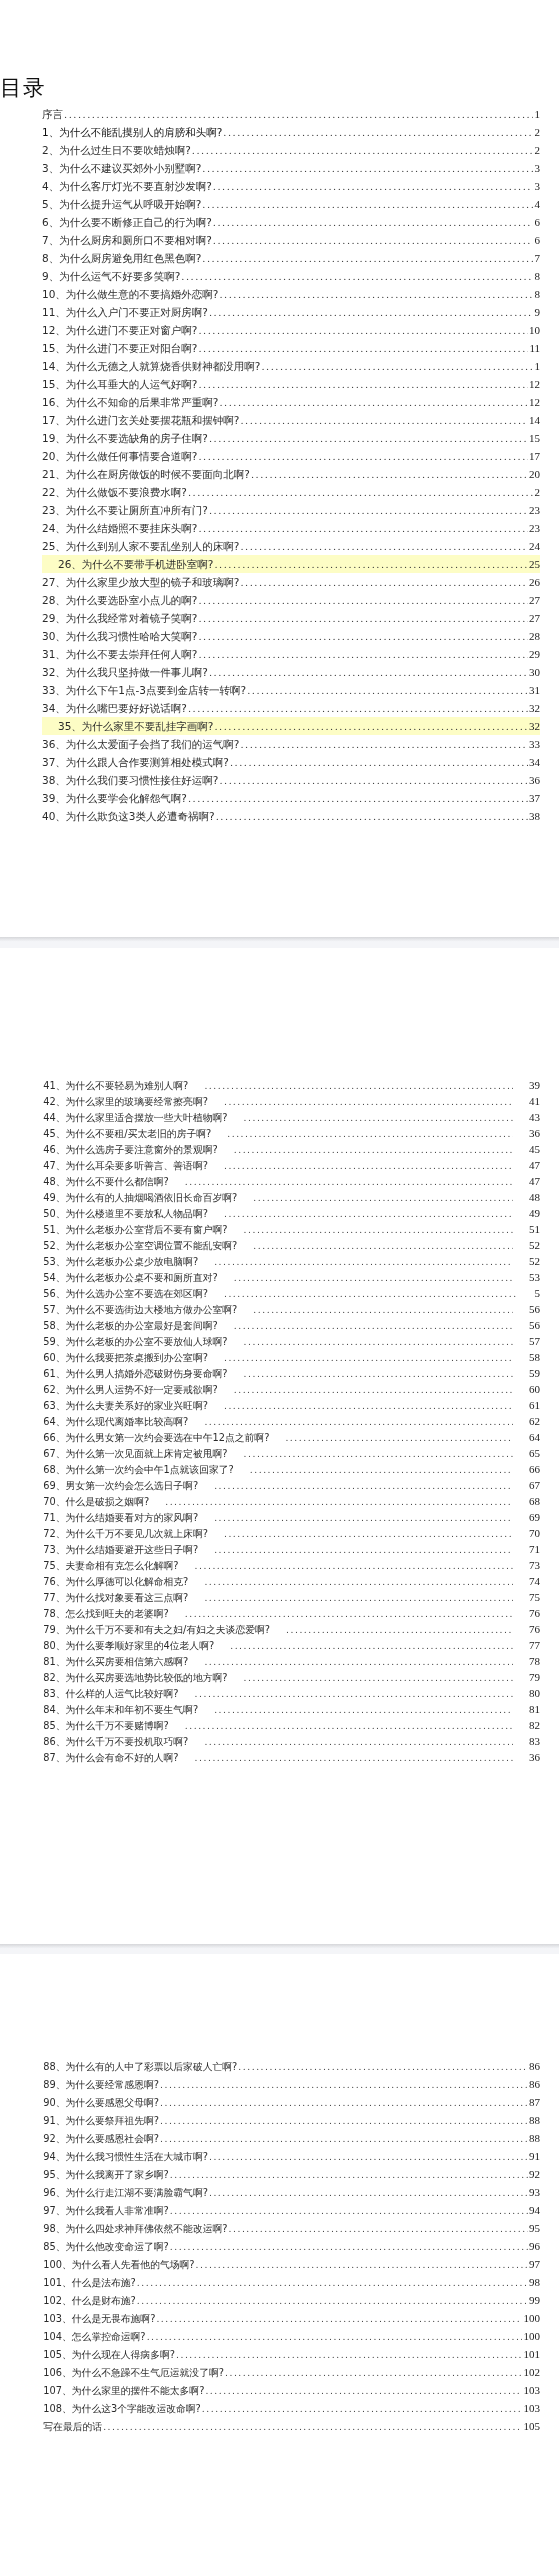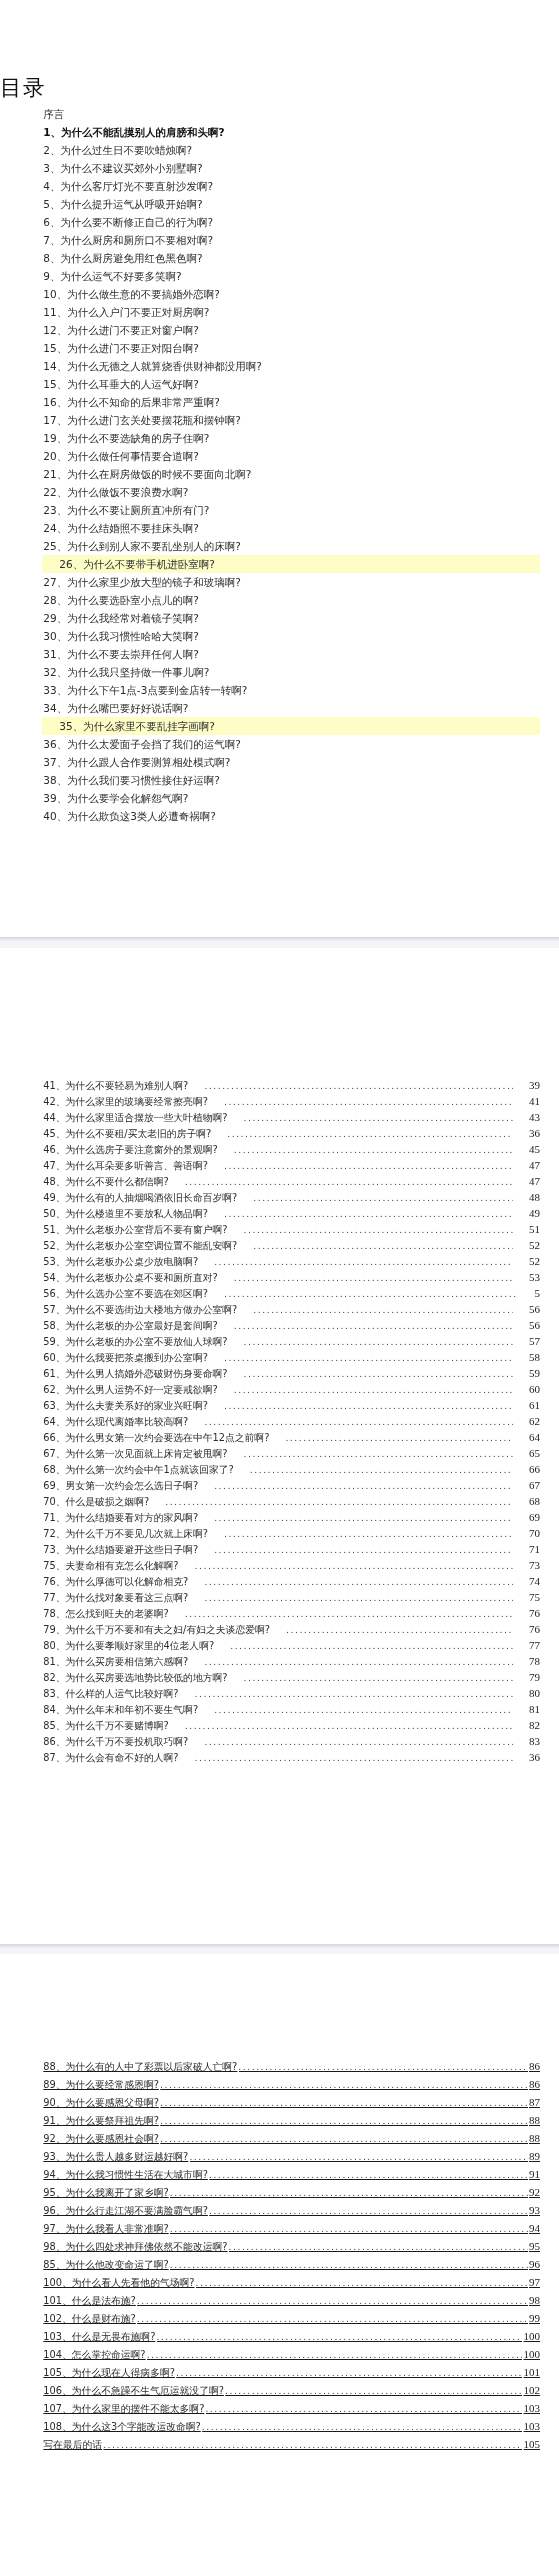--- a/index.html
+++ b/index.html
@@ -19,32 +19,32 @@
     .toc-title {
       position: absolute; left: 0; top: 27.5px; width: 559px;
       font-size: 21.6px; font-weight: normal;
       font-family: "DejaVu Sans", "Liberation Sans", sans-serif;
       letter-spacing: 1.3px; color: #111; margin-top: 45px;
     }
 
     .toc-list { position: absolute; left: 42px; width: 498px; list-style: none; }
     #page-1 .toc-list { top: 105px; }
     #page-2 .toc-list { top: 129px; }
-    #page-3 .toc-list { top: 103px; text-decoration: underline; }
+    #page-3 .toc-list { top: 103px; }
 
     .toc-row {
       display: flex; align-items: baseline;
       font-size: 10.5px; color: #2b2b2b; white-space: nowrap; overflow: hidden;
       font-family: "DejaVu Sans", "Liberation Sans", sans-serif;
     }
-    #page-1 .toc-row { height: 18px; line-height: 18px; flex-direction: column; }
+    #page-1 .toc-row { height: 18px; line-height: 18px; }
     #page-2 .toc-row { height: 16px; line-height: 16px; font-size: 9.8px; padding-left: 1.3px; gap: 15px; }
     #page-3 .toc-row { height: 18px; line-height: 18px; font-size: 9.8px; padding-left: 1.3px; }
 
-    .toc-row.bold { font-weight: bold; color: #111; }
+    .toc-row.bold { font-weight: normal; color: #111; }
     .toc-row.highlight { background: #fdfdc5; padding-left: 16px; }
 
     .toc-label { flex: 0 0 auto; }
     .toc-leader {
       flex: 1 1 auto; overflow: hidden; margin: 0 1.3px;
       font-family: "Liberation Serif", serif; letter-spacing: 2px; color: #333;
     }
     .toc-leader::before {
       content: "................................................................................................................................................................";
     }
@@ -500,25 +500,20 @@
         <span class="toc-label">91、为什么要祭拜祖先啊?</span>
         <span class="toc-leader"></span>
         <span class="toc-page">88</span>
       </li>
       <li class="toc-row">
         <span class="toc-label">92、为什么要感恩社会啊?</span>
         <span class="toc-leader"></span>
         <span class="toc-page">88</span>
       </li>
       <li class="toc-row">
-        <span class="toc-label">93、为什么贵人越多财运越好啊?</span>
-        <span class="toc-leader"></span>
-        <span class="toc-page">89</span>
-      </li>
-      <li class="toc-row">
         <span class="toc-label">94、为什么我习惯性生活在大城市啊?</span>
         <span class="toc-leader"></span>
         <span class="toc-page">91</span>
       </li>
       <li class="toc-row">
         <span class="toc-label">95、为什么我离开了家乡啊?</span>
         <span class="toc-leader"></span>
         <span class="toc-page">92</span>
       </li>
       <li class="toc-row">

